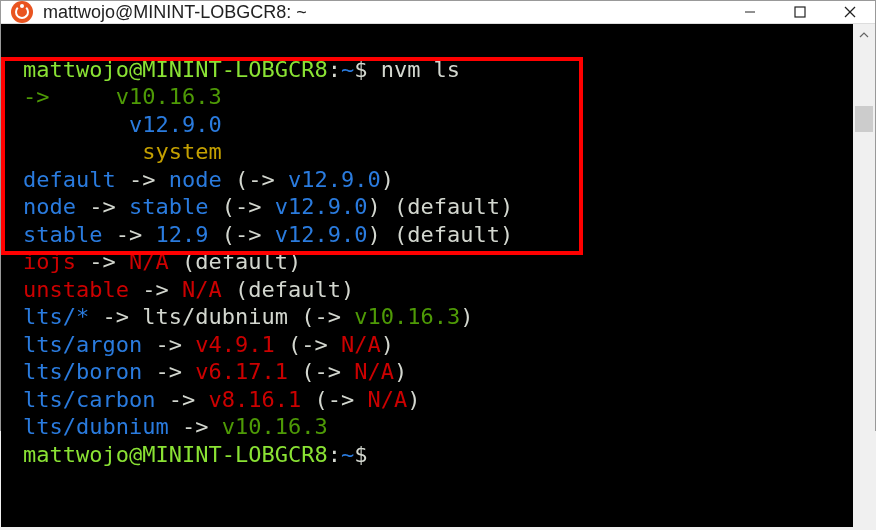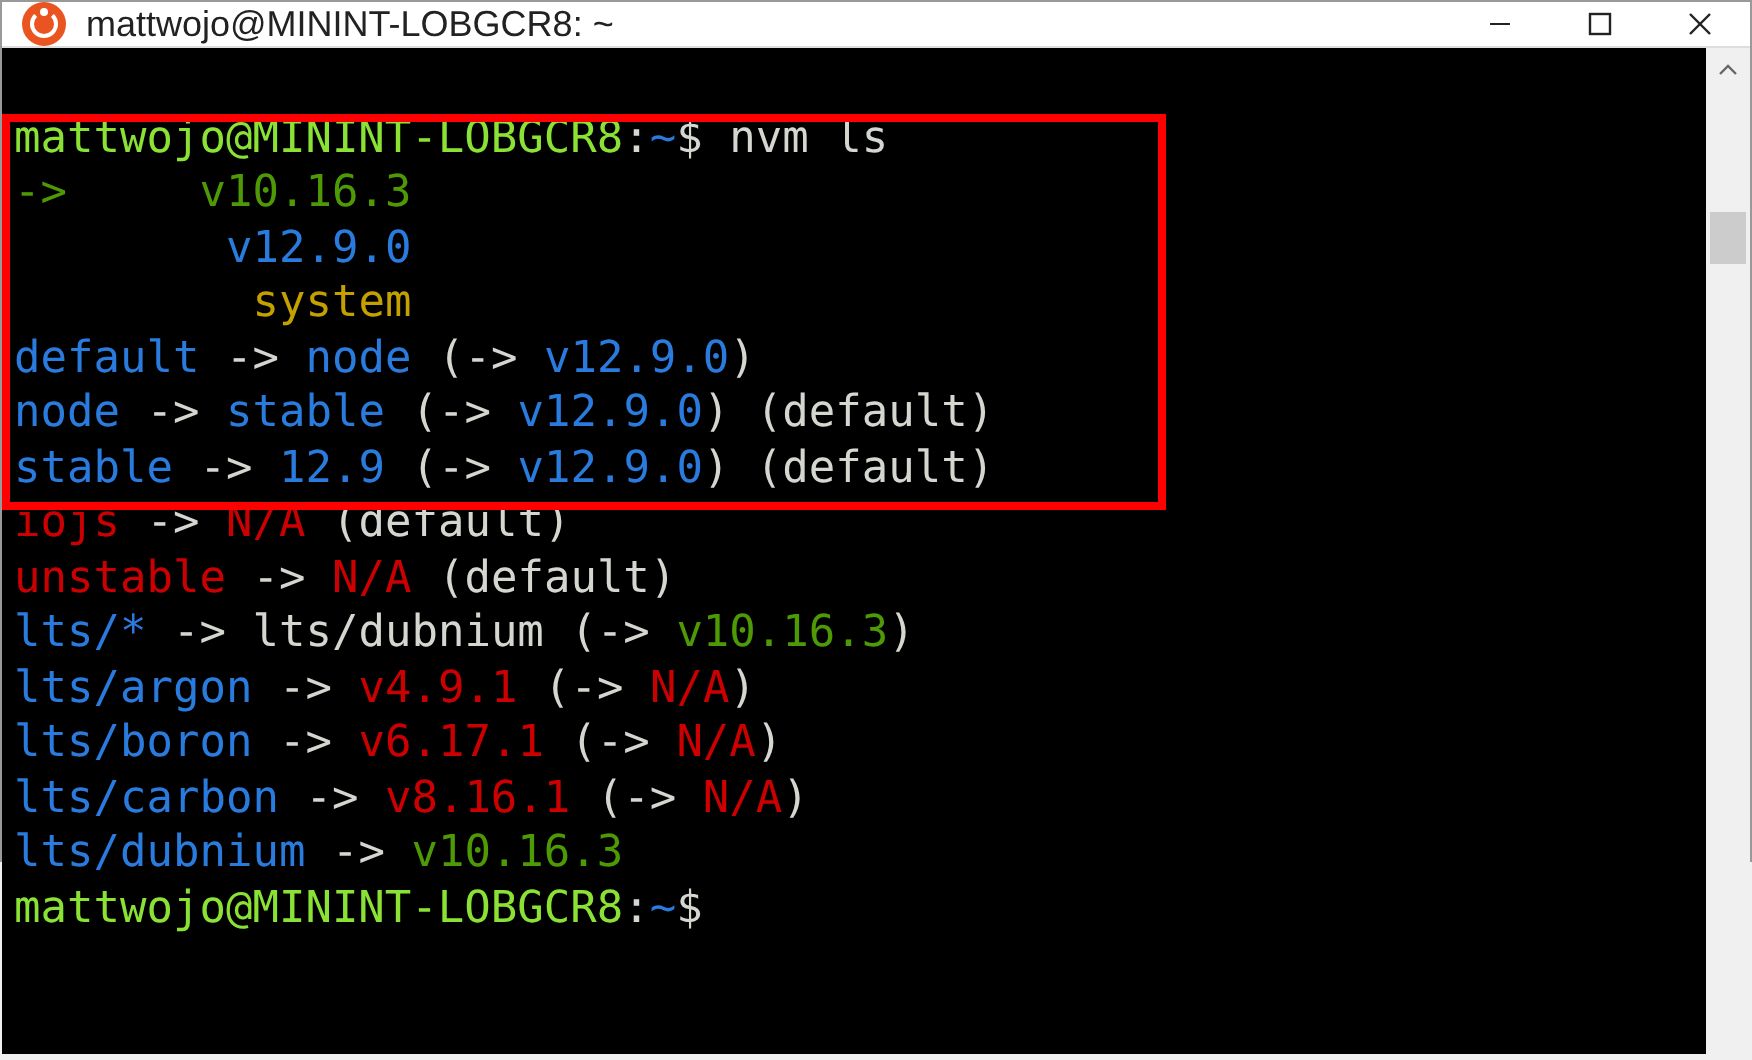--- a/index.html
+++ b/index.html
@@ -80,21 +80,21 @@
       font-family: "Segoe UI", sans-serif;
     }
     .terminal-body {
       flex: 1;
       background: #000;
       position: relative;
       display: flex;
     }
     .terminal-content {
       flex: 1;
-      padding: 4px 6px;
+      padding: 4px 22px;
       font-size: 22px;
       line-height: 1.25;
       white-space: pre;
       font-family: "Consolas", "DejaVu Sans Mono", monospace;
       position: relative;
     }
     .scrollbar {
       width: 22px;
       background: #f0f0f0;
       height: 100%;

